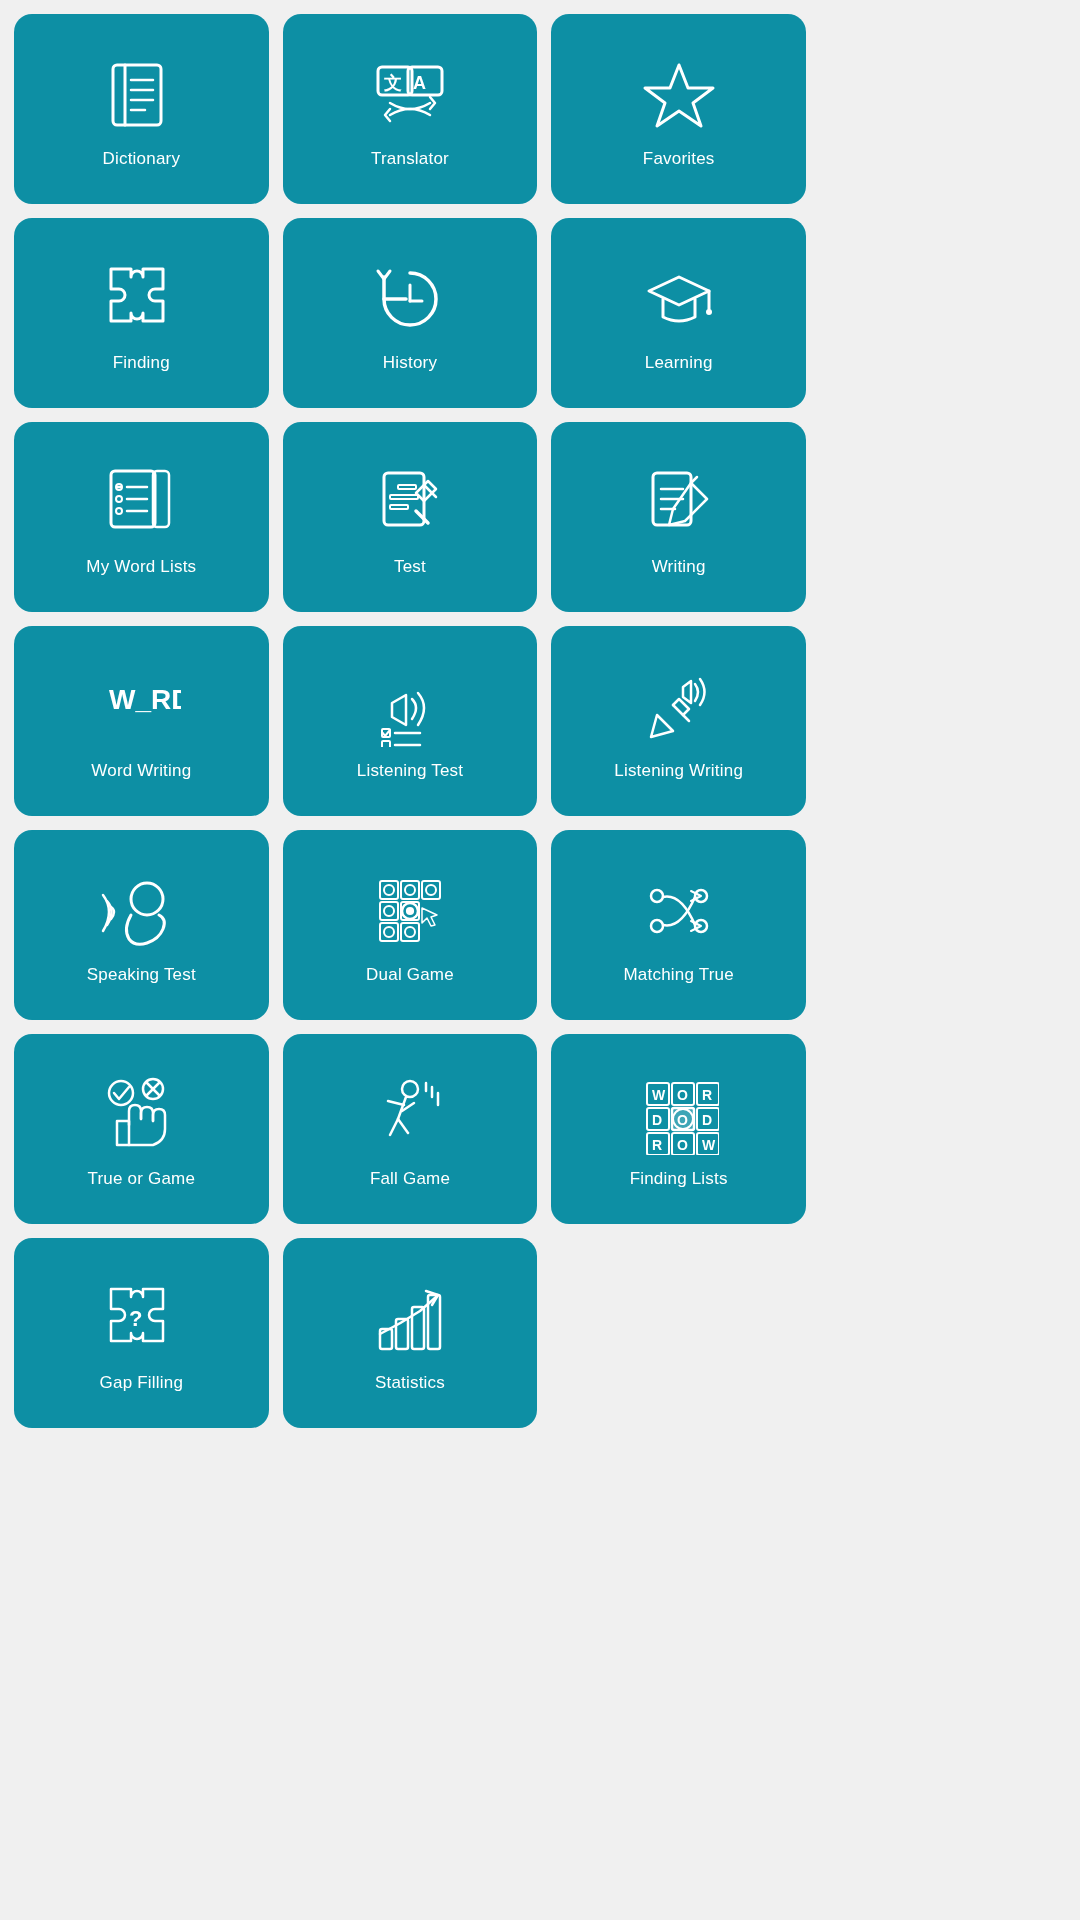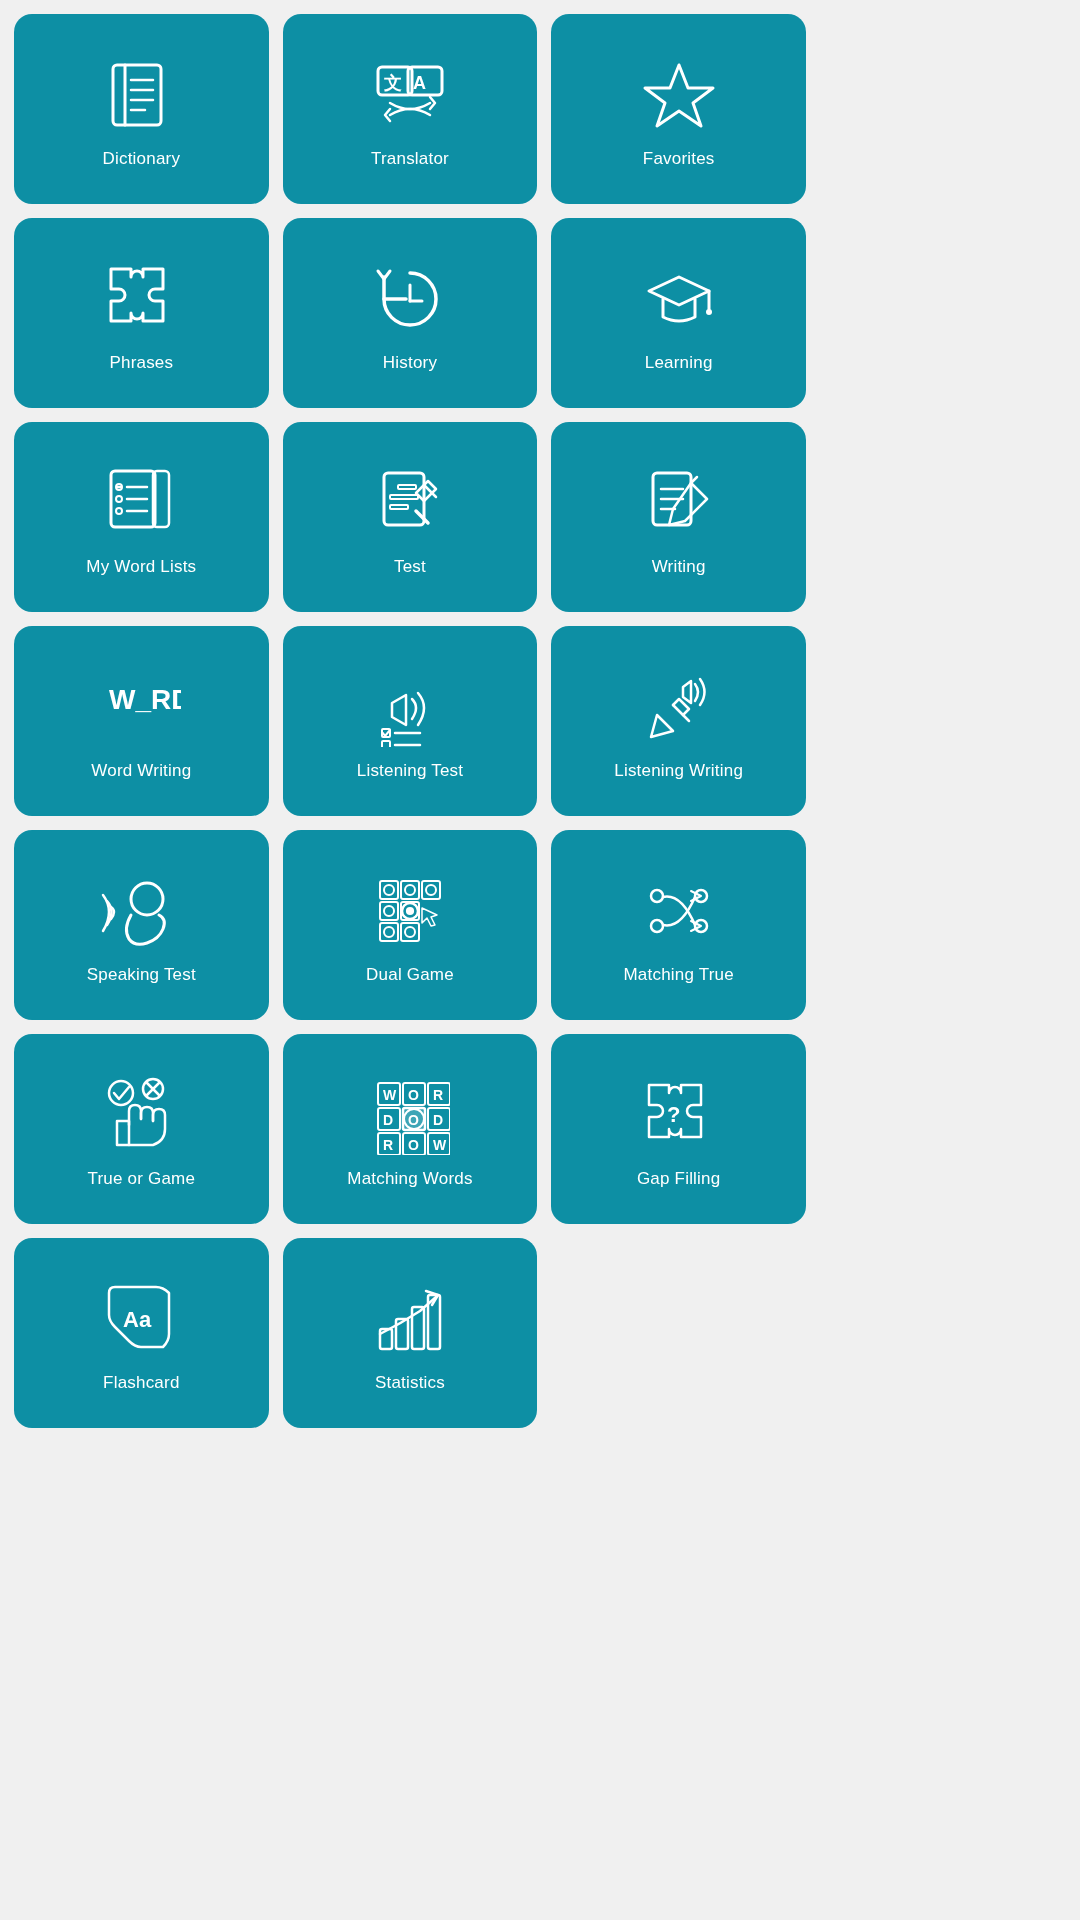--- a/index.html
+++ b/index.html
@@ -95,21 +95,21 @@
     <span class="card-label">Favorites</span>
   </div>
 
   <div class="card">
     <div class="card-icon">
       <svg viewBox="0 0 80 80" width="80" height="80">
 
         <path d="M10,10 h20 v8 a6,6,0,0,1,12,0 v-8 h20 v20 h-8 a6,6,0,0,0,0,12 h8 v20 h-20 v-8 a6,6,0,0,1-12,0 v8 h-20 v-20 h8 a6,6,0,0,0,0-12 h-8 z" stroke="white" stroke-width="3" fill="none"></path>
       </svg>
     </div>
-    <span class="card-label">Phrases</span>
+    <span class="card-label">Finding</span>
   </div>
 
   <div class="card">
     <div class="card-icon">
       <svg viewBox="0 0 80 80" width="80" height="80">
         <path d="M 40 14 A 26 26 0 1 1 14 40" stroke="white" stroke-width="3.5" fill="none"></path>
         <path d="M 14 18 L 14 40 L 36 40" stroke="white" stroke-width="3.5" fill="none" stroke-linecap="round"></path>
         <path d="M 8 12 L 14 20 L 20 12" stroke="white" stroke-width="3" fill="none" stroke-linecap="round"></path>
         <line x1="40" y1="26" x2="40" y2="42" stroke="white" stroke-width="3" stroke-linecap="round"></line>
         <line x1="40" y1="42" x2="52" y2="42" stroke="white" stroke-width="3" stroke-linecap="round"></line>
@@ -291,20 +291,41 @@
         <polyline points="13,18 18,24 28,12" stroke="white" stroke-width="2.5" fill="none"></polyline>
 
         <circle cx="52" cy="14" r="10" stroke="white" stroke-width="2.5" fill="none"></circle>
         <line x1="46" y1="8" x2="58" y2="20" stroke="white" stroke-width="2.5"></line>
         <line x1="58" y1="8" x2="46" y2="20" stroke="white" stroke-width="2.5"></line>
       </svg>
     </div>
     <span class="card-label">True or Game</span>
   </div>
 
+  <div class="card">
+    <div class="card-icon">
+      <svg viewBox="0 0 80 80" width="80" height="80">
+
+        <circle cx="40" cy="14" r="8" stroke="white" stroke-width="2.5" fill="none"></circle>
+
+        <path d="M 36 22 L 28 44" stroke="white" stroke-width="2.5" stroke-linecap="round"></path>
+
+        <path d="M 34 30 L 18 26" stroke="white" stroke-width="2.5" stroke-linecap="round"></path>
+        <path d="M 32 36 L 44 28" stroke="white" stroke-width="2.5" stroke-linecap="round"></path>
+
+        <path d="M 28 44 L 20 60" stroke="white" stroke-width="2.5" stroke-linecap="round"></path>
+        <path d="M 28 44 L 38 58" stroke="white" stroke-width="2.5" stroke-linecap="round"></path>
+
+        <line x1="56" y1="8" x2="56" y2="16" stroke="white" stroke-width="2.5" stroke-linecap="round"></line>
+        <line x1="62" y1="12" x2="62" y2="22" stroke="white" stroke-width="2.5" stroke-linecap="round"></line>
+        <line x1="68" y1="18" x2="68" y2="30" stroke="white" stroke-width="2.5" stroke-linecap="round"></line>
+      </svg>
+    </div>
+    <span class="card-label">Fall Game</span>
+  </div>
 
   <div class="card">
     <div class="card-icon">
       <svg viewBox="0 0 80 80" width="80" height="80">
 
         <rect x="8" y="8" width="22" height="22" rx="2" stroke="white" stroke-width="2" fill="none"></rect>
         <text x="13" y="25" fill="white" font-size="14" font-family="Arial" font-weight="bold" stroke="none">W</text>
         <rect x="33" y="8" width="22" height="22" rx="2" stroke="white" stroke-width="2" fill="none"></rect>
         <text x="38" y="25" fill="white" font-size="14" font-family="Arial" font-weight="bold" stroke="none">O</text>
         <rect x="58" y="8" width="22" height="22" rx="2" stroke="white" stroke-width="2" fill="none"></rect>
@@ -317,45 +338,34 @@
         <rect x="58" y="33" width="22" height="22" rx="2" stroke="white" stroke-width="2" fill="none"></rect>
         <text x="63" y="50" fill="white" font-size="14" font-family="Arial" font-weight="bold" stroke="none">D</text>
         <rect x="8" y="58" width="22" height="22" rx="2" stroke="white" stroke-width="2" fill="none"></rect>
         <text x="13" y="75" fill="white" font-size="14" font-family="Arial" font-weight="bold" stroke="none">R</text>
         <rect x="33" y="58" width="22" height="22" rx="2" stroke="white" stroke-width="2" fill="none"></rect>
         <text x="38" y="75" fill="white" font-size="14" font-family="Arial" font-weight="bold" stroke="none">O</text>
         <rect x="58" y="58" width="22" height="22" rx="2" stroke="white" stroke-width="2" fill="none"></rect>
         <text x="63" y="75" fill="white" font-size="14" font-family="Arial" font-weight="bold" stroke="none">W</text>
       </svg>
     </div>
-    <span class="card-label">Matching Words</span>
+    <span class="card-label">Finding Lists</span>
   </div>
 
   <div class="card">
     <div class="card-icon">
       <svg viewBox="0 0 80 80" width="80" height="80">
 
         <path d="M10,10 h20 v8 a6,6,0,0,1,12,0 v-8 h20 v20 h-8 a6,6,0,0,0,0,12 h8 v20 h-20 v-8 a6,6,0,0,1-12,0 v8 h-20 v-20 h8 a6,6,0,0,0,0-12 h-8 z" stroke="white" stroke-width="2.5" fill="none"></path>
         <text x="28" y="47" fill="white" font-size="22" font-family="Arial" font-weight="bold" stroke="none">?</text>
       </svg>
     </div>
     <span class="card-label">Gap Filling</span>
   </div>
 
-  <div class="card">
-    <div class="card-icon">
-      <svg viewBox="0 0 80 80" width="80" height="80">
-
-        <path d="M 40 8 L 55 8 Q 62 8 68 14 L 68 55 Q 68 62 62 68 L 40 68 Q 34 68 28 62 L 14 48 Q 8 42 8 36 L 8 14 Q 8 8 14 8 Z" stroke="white" stroke-width="2.5" fill="none"></path>
-
-        <text x="22" y="48" fill="white" font-size="22" font-family="Arial" font-weight="bold" stroke="none">Aa</text>
-      </svg>
-    </div>
-    <span class="card-label">Flashcard</span>
-  </div>
 
   <div class="card">
     <div class="card-icon">
       <svg viewBox="0 0 80 80" width="80" height="80">
 
         <rect x="10" y="50" width="12" height="20" rx="2" stroke="white" stroke-width="2.5" fill="none"></rect>
         <rect x="26" y="40" width="12" height="30" rx="2" stroke="white" stroke-width="2.5" fill="none"></rect>
         <rect x="42" y="28" width="12" height="42" rx="2" stroke="white" stroke-width="2.5" fill="none"></rect>
         <rect x="58" y="16" width="12" height="54" rx="2" stroke="white" stroke-width="2.5" fill="none"></rect>
 

